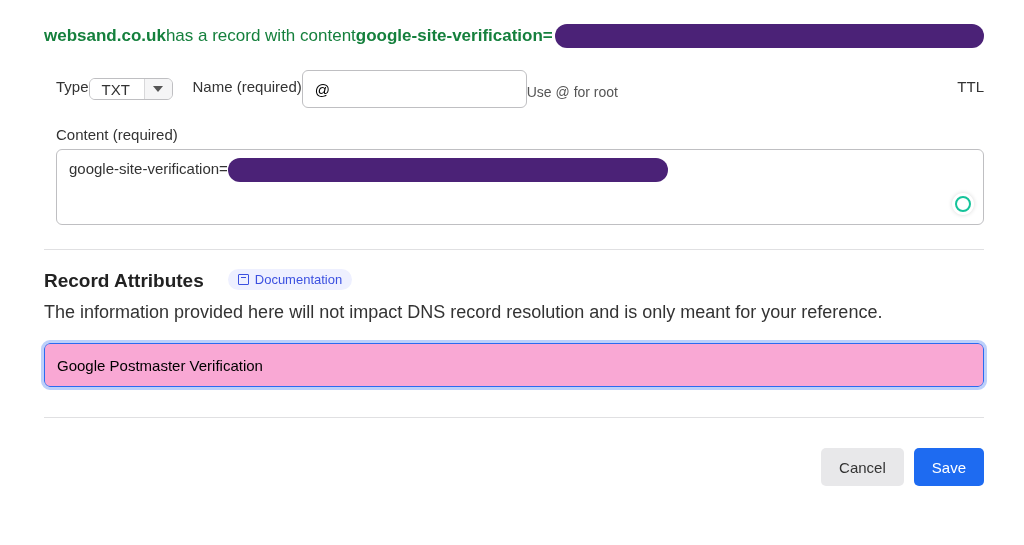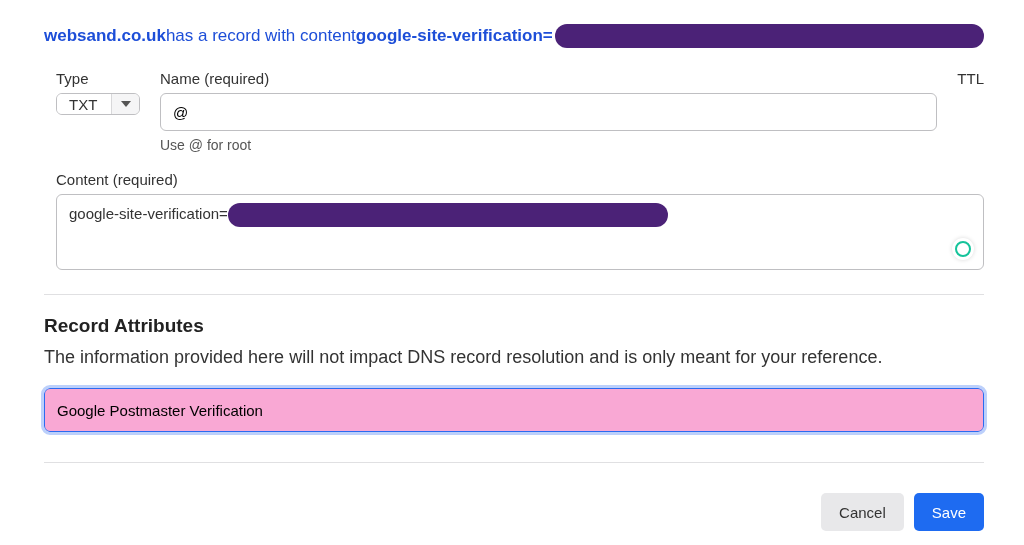--- a/index.html
+++ b/index.html
@@ -10,21 +10,21 @@
     font-size: 14px;
     color: #333;
     background: #fff;
     width: 1024px;
   }
   .container {
     padding: 24px 40px 24px 44px;
   }
   .heading-line {
     font-size: 17px;
-    color: #1d4ed8;
+    color: #15803d;
     margin-bottom: 22px;
     display: flex;
     align-items: center;
     flex-wrap: nowrap;
   }
   .heading-line .bold {
     font-weight: 700;
   }
   .heading-line .redact {
     display: inline-block;
@@ -35,21 +35,22 @@
     margin-left: 2px;
   }
   .field-row {
     display: flex;
     gap: 20px;
     margin-bottom: 18px;
     padding-left: 12px;
   }
   .field-group {
     display: flex;
-    flex-direction: column;
+    flex-direction: row;
+    align-items: center;
   }
   .field-group.name { flex: 1; }
   .label {
     font-size: 15px;
     color: #333;
     margin-bottom: 6px;
   }
   .select-wrap {
     display: flex;
     border: 1px solid #bfbfc2;
@@ -284,20 +285,24 @@
         <div class="inner"></div>
       </div>
     </div>
   </div>
 
   <hr class="divider">
 
   <div>
     <div class="attributes-header">
       <h2>Record Attributes</h2>
+      <span class="doc-pill">
+        <span class="doc-icon"></span>
+        <span>Documentation</span>
+      </span>
     </div>
     <div class="attributes-desc">The information provided here will not impact DNS record resolution and is only meant for your reference.</div>
 
     <div class="comment-section">
       <input type="text" class="comment-input" value="Google Postmaster Verification" style="">
     </div>
   </div>
 
   <div class="footer-bar">
     <button class="btn cancel">Cancel</button>

